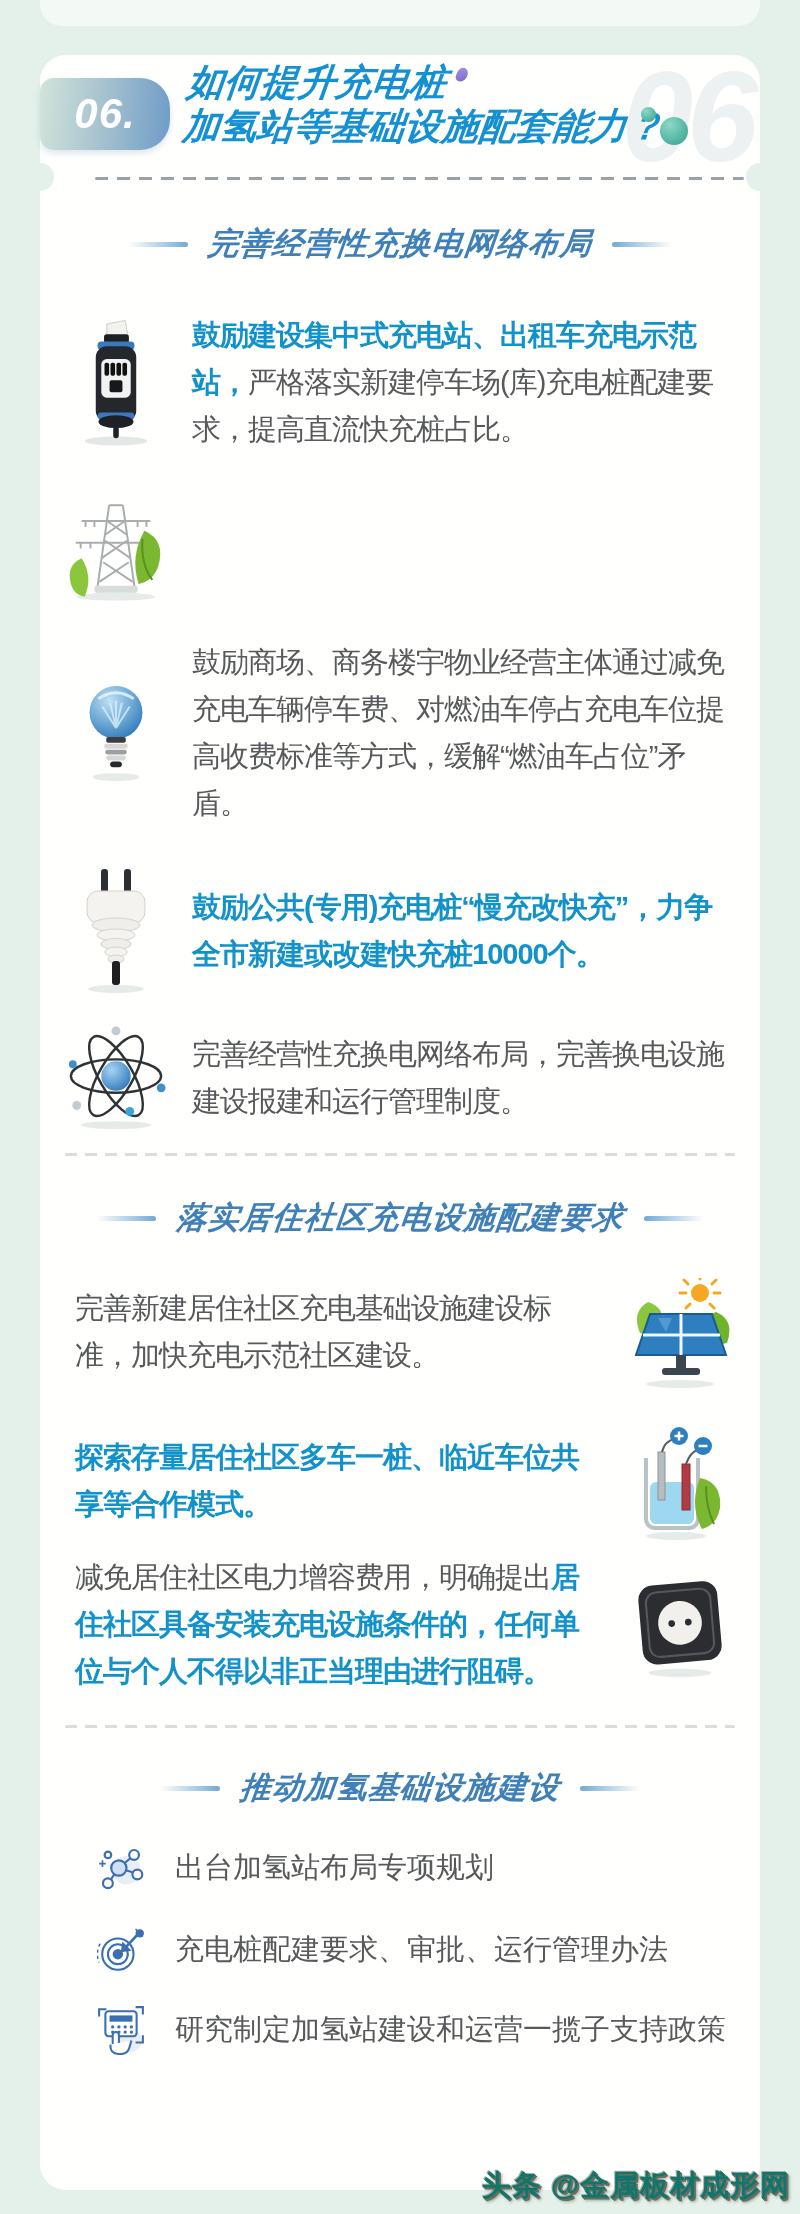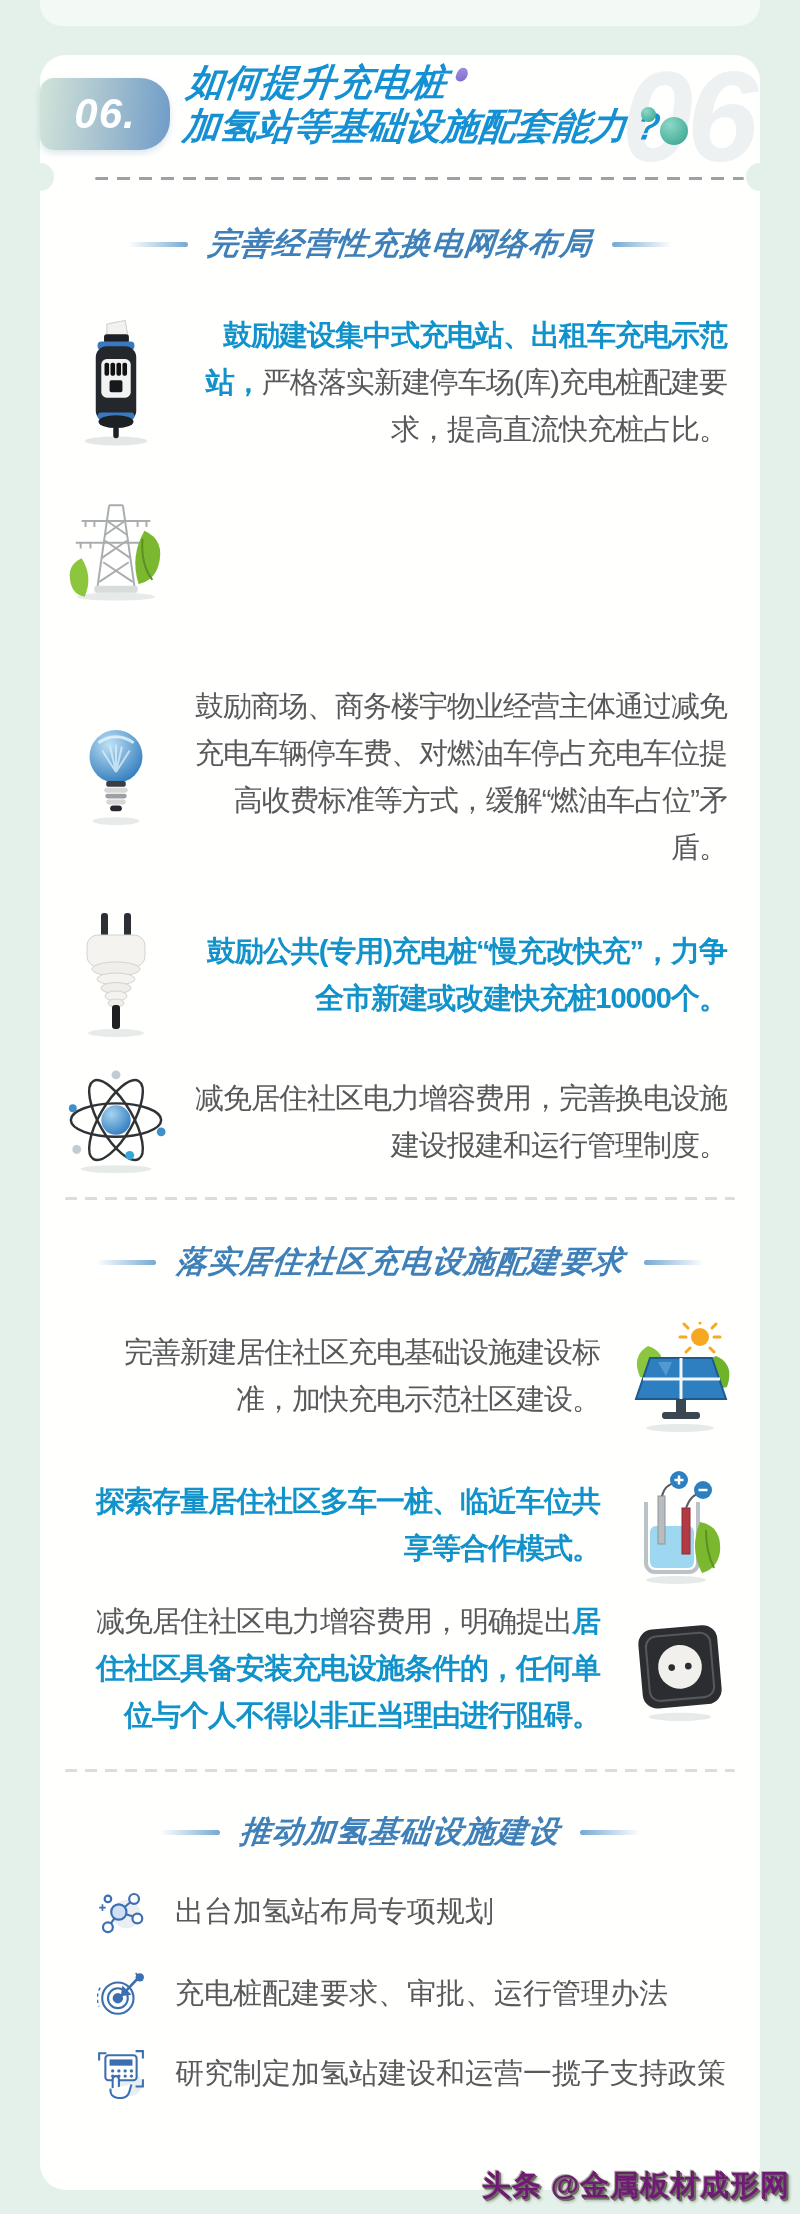--- a/index.html
+++ b/index.html
@@ -45,45 +45,45 @@
 
   
   .sec-head{display:flex;align-items:center;justify-content:center;gap:20px;height:36px;}
   .h-title{font-size:31px;font-weight:bold;font-style:italic;color:#4080b8;
     letter-spacing:1px;transform:skewX(-6deg);display:inline-block;}
   .h-dash{width:60px;height:5px;border-radius:3px;}
   .h-dash.left{background:linear-gradient(to left,#74a9d4,rgba(116,169,212,0));}
   .h-dash.right{background:linear-gradient(to right,#74a9d4,rgba(116,169,212,0));}
 
   
-  .row{display:flex;align-items:center;text-align:right;}
+  .row{display:flex;align-items:center;}
   .row.icon-left{padding-right:33px;}
   .row.icon-left .icon-cell{flex:0 0 152px;display:flex;justify-content:center;}
   .row.icon-right{padding-left:35px;font-family:Liberation Mono, monospace;}
   .row.icon-right .icon-cell{flex:0 0 160px;display:flex;justify-content:center;}
   .para{margin:0;flex:1;font-size:29px;line-height:47px;letter-spacing:-1px;color:#57595b;}
   .seg.blue{color:#1292ca;font-weight:bold;}
   .seg.gray{color:#57595b;}
 
   
   .mt-head1{margin-top:46px}.mt-i1{margin-top:50px}.mt-i2{margin-top:46px}
-  .mt-i3{margin-top:80px}.mt-i4{margin-top:40px}.mt-i5{margin-top:30px}
+  .mt-i3{margin-top:36px}.mt-i4{margin-top:40px}.mt-i5{margin-top:30px}
   .mt-d2{margin-top:22px}.mt-head2{margin-top:44px}
   .mt-i6{margin-top:42px}.mt-i7{margin-top:34px}.mt-i8{margin-top:14px}
   .mt-d3{margin-top:28px}.mt-head3{margin-top:42px}
   .mt-h1{margin-top:36px}.mt-h2{margin-top:30px}.mt-h3{margin-top:28px}
 
   
   .h-row{display:flex;align-items:center;padding-left:55px;height:52px;text-align:center;}
   .h-icon{flex:0 0 52px;margin-right:28px;display:flex;justify-content:center;}
   .h-text{margin:0;font-size:29px;color:#57595b;letter-spacing:0;}
 
   
   .footer-mark{position:absolute;right:10px;top:2166px;font-size:29px;font-weight:bold;
-    color:#701a75;letter-spacing:1px;
+    color:#0f766e;letter-spacing:1px;
     text-shadow:2px 2px 0 #6a6d5e,1px 1px 0 #6a6d5e,3px 3px 3px rgba(90,93,80,.55),-1px -1px 0 rgba(154,158,143,.8);}
 </style>
 </head>
 <body>
 
 <div class="top-band"></div>
 
 <div class="card">
   <div class="notch l"></div>
   <div class="notch r"></div>
@@ -213,21 +213,21 @@
         </g>
         <circle cx="54" cy="52" r="15" fill="url(#atomG)"></circle>
         <circle cx="54" cy="6" r="4.5" fill="#c2cbd2"></circle>
         <circle cx="100" cy="64" r="4.5" fill="#3f8fc9"></circle>
         <circle cx="14" cy="82" r="4.5" fill="#c2cbd2"></circle>
         <circle cx="68" cy="88" r="4.5" fill="#36a6d8"></circle>
         <circle cx="10" cy="40" r="4" fill="#3f8fc9"></circle>
       </svg>
     </div>
     <p class="para">
-      <span class="seg gray">减免居住社区电力增容费用，完善换电设施建设报建和运行管理制度。</span>
+      <span class="seg gray">完善经营性充换电网络布局，完善换电设施建设报建和运行管理制度。</span>
     </p>
   </div>
 
   <div class="divider d2 mt-d2"></div>
 
   <div class="sec-head mt-head2">
     <span class="h-dash left"></span>
     <span class="h-title">落实居住社区充电设施配建要求</span>
     <span class="h-dash right"></span>
   </div>

